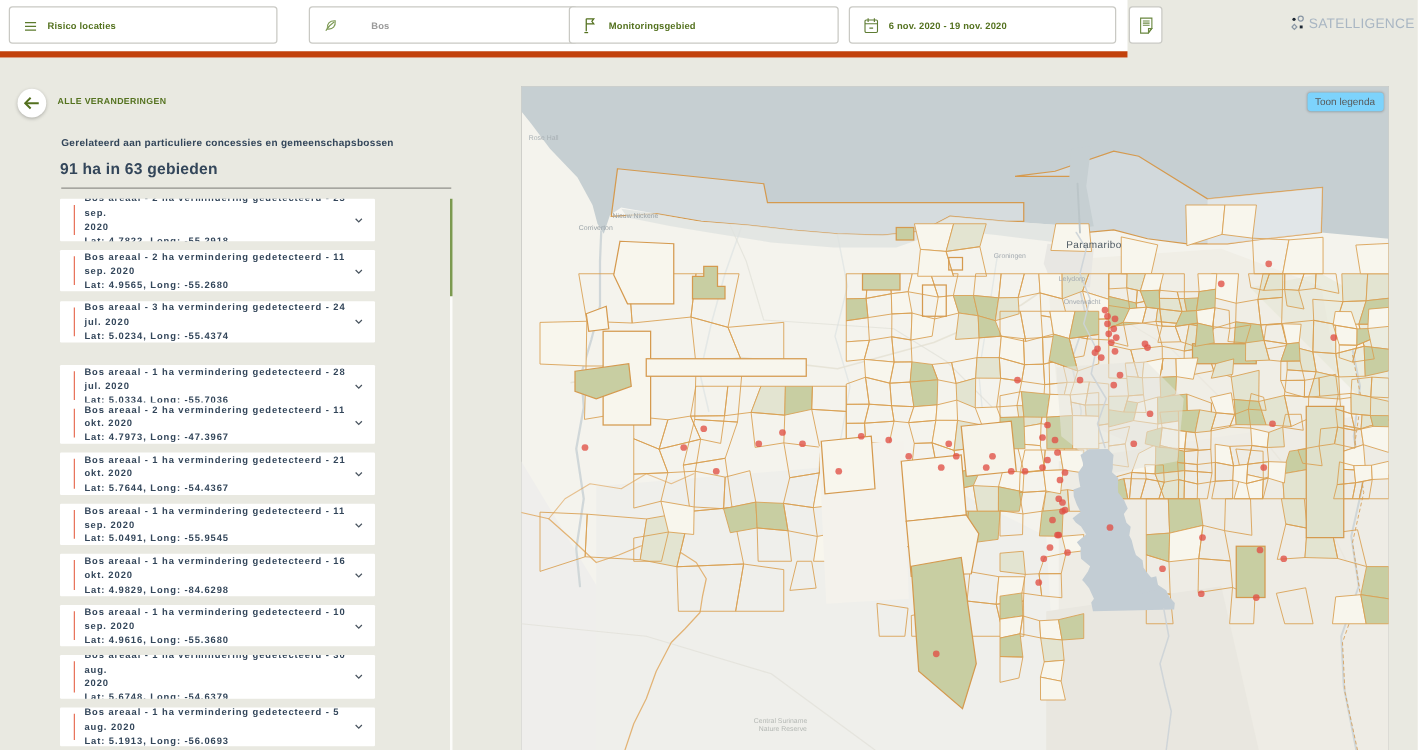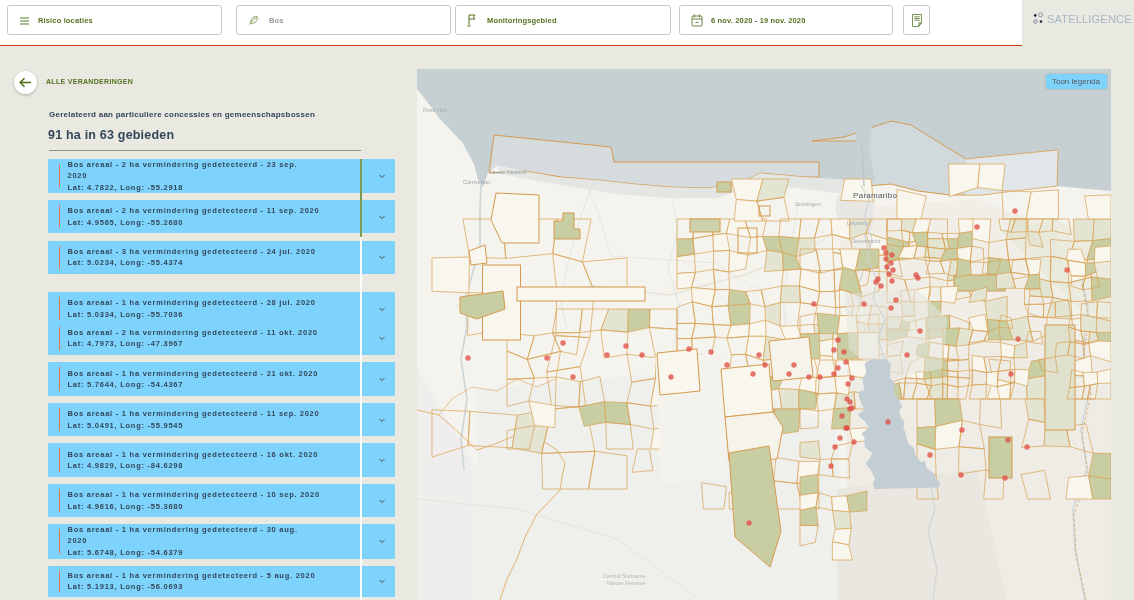--- a/index.html
+++ b/index.html
@@ -1,29 +1,29 @@
 <!DOCTYPE html>
 <html><head>
 <meta charset="utf-8">
 <style>
   * { margin:0; padding:0; box-sizing:border-box; }
   html,body { width:1134px; height:600px; overflow:hidden; }
   body { font-family:"Liberation Sans", sans-serif; background:#e9e9e1; position:relative; }
   
-  #topbar { position:absolute; left:0; top:0; width:1022px; height:46px; background:#ffffff; border-bottom:1px solid #c2410c; }
+  #topbar { position:absolute; left:0; top:0; width:902px; height:46px; background:#ffffff; border-bottom:5px solid #c2410c; }
   .tbox { position:absolute; top:5px; height:30px; background:#fff; border:1px solid #c9c9c4; border-radius:3px; display:flex; align-items:center; }
   .tbox .txt { font-size:7.5px; font-weight:bold; color:#54721f; letter-spacing:0.15px; }
   
   #backbtn { position:absolute; left:14px; top:71px; width:23px; height:23px; border-radius:50%; background:#fff; box-shadow:0 1px 3px rgba(0,0,0,0.25); display:flex; align-items:center; justify-content:center; }
   #alletitle { position:absolute; left:46px; top:78px; font-size:7px; font-weight:bold; color:#54721f; letter-spacing:0.3px; }
   #subt { position:absolute; left:49px; top:110px; font-size:8px; font-weight:bold; color:#33465a; letter-spacing:0.25px; }
   #bigt { position:absolute; left:48px; top:127.5px; font-size:12.5px; font-weight:bold; color:#33465a; letter-spacing:0.2px; }
   #hr1 { position:absolute; left:49px; top:149.5px; width:312px; height:1px; background:#90908a; }
   
-  .card { position:absolute; left:47.5px; width:347px; background:#7dd3fc; border-radius:1px; overflow:hidden; display:flex; align-items:center; }
+  .card { position:absolute; left:47.5px; width:252px; background:#ffffff; border-radius:1px; overflow:hidden; display:flex; align-items:center; }
   .accent { position:absolute; left:11px; top:5px; bottom:5px; width:1.5px; background:#e8745c; }
   .ctext { margin-left:20px; margin-right:14px; font-size:7.5px; font-weight:bold; color:#33465a; letter-spacing:0.75px; line-height:11.3px; }
   .chev { position:absolute; right:9px; top:50%; margin-top:-4px; }
   
   #sbtrack { position:absolute; left:359.5px; top:159px; width:2.5px; height:441px; background:#fcfcfa; }
   #sbthumb { position:absolute; left:359.5px; top:159px; width:2.5px; height:78px; background:#7c9a50; }
   
   #map { position:absolute; left:417px; top:69px; width:694px; height:531px; background:#a3a3a3; overflow:hidden; }
   #legendbtn { position:absolute; left:1045.5px; top:73.5px; width:61px; height:15px; background:#7dd3fc; border-radius:3px; box-shadow:0 0 2px rgba(0,0,0,0.25); font-size:8px; color:#585858; text-align:center; line-height:15px; }
 </style>
@@ -33,21 +33,21 @@
   <div class="tbox" style="left:7px; width:215px;">
     <svg style="margin-left:12px;margin-top:1px" width="9" height="8" viewBox="0 0 9 8">
         <g stroke="#5b7a2c" stroke-width="1">
           <line x1="0" y1="1" x2="9" y2="1"></line>
           <line x1="0" y1="4" x2="9" y2="4"></line>
           <line x1="0" y1="7" x2="9" y2="7"></line>
         </g>
       </svg>
     <span class="txt" style="margin-left:9px">Risico locaties</span>
   </div>
-  <div class="tbox" style="left:236px; width:215px;">
+  <div class="tbox" style="left:247px; width:215px;gap:17px;">
     <svg style="margin-left:11px" width="11" height="11" viewBox="0 0 12 12" fill="none" stroke="#7d9a55" stroke-width="1">
         <path d="M10 1.8 C5 1.6, 2.6 4.2, 3.1 8.9 C8.1 9.6, 10.5 6.5, 10 1.8 Z"></path>
         <path d="M1.8 10.4 C3.6 7.2, 6.4 4.6, 9.3 2.6"></path>
       </svg>
     <span class="txt" style="margin-left:10px; color:#9a9a9a;">Bos</span>
   </div>
   <div class="tbox" style="left:455px; width:216px;">
     <svg style="margin-left:11px" width="10" height="13" viewBox="0 0 10 13" fill="none" stroke="#53701e" stroke-width="1">
         <path d="M2 1 V11"></path>
         <path d="M2 1 H8 L6.5 3 L8 5 H2"></path>

